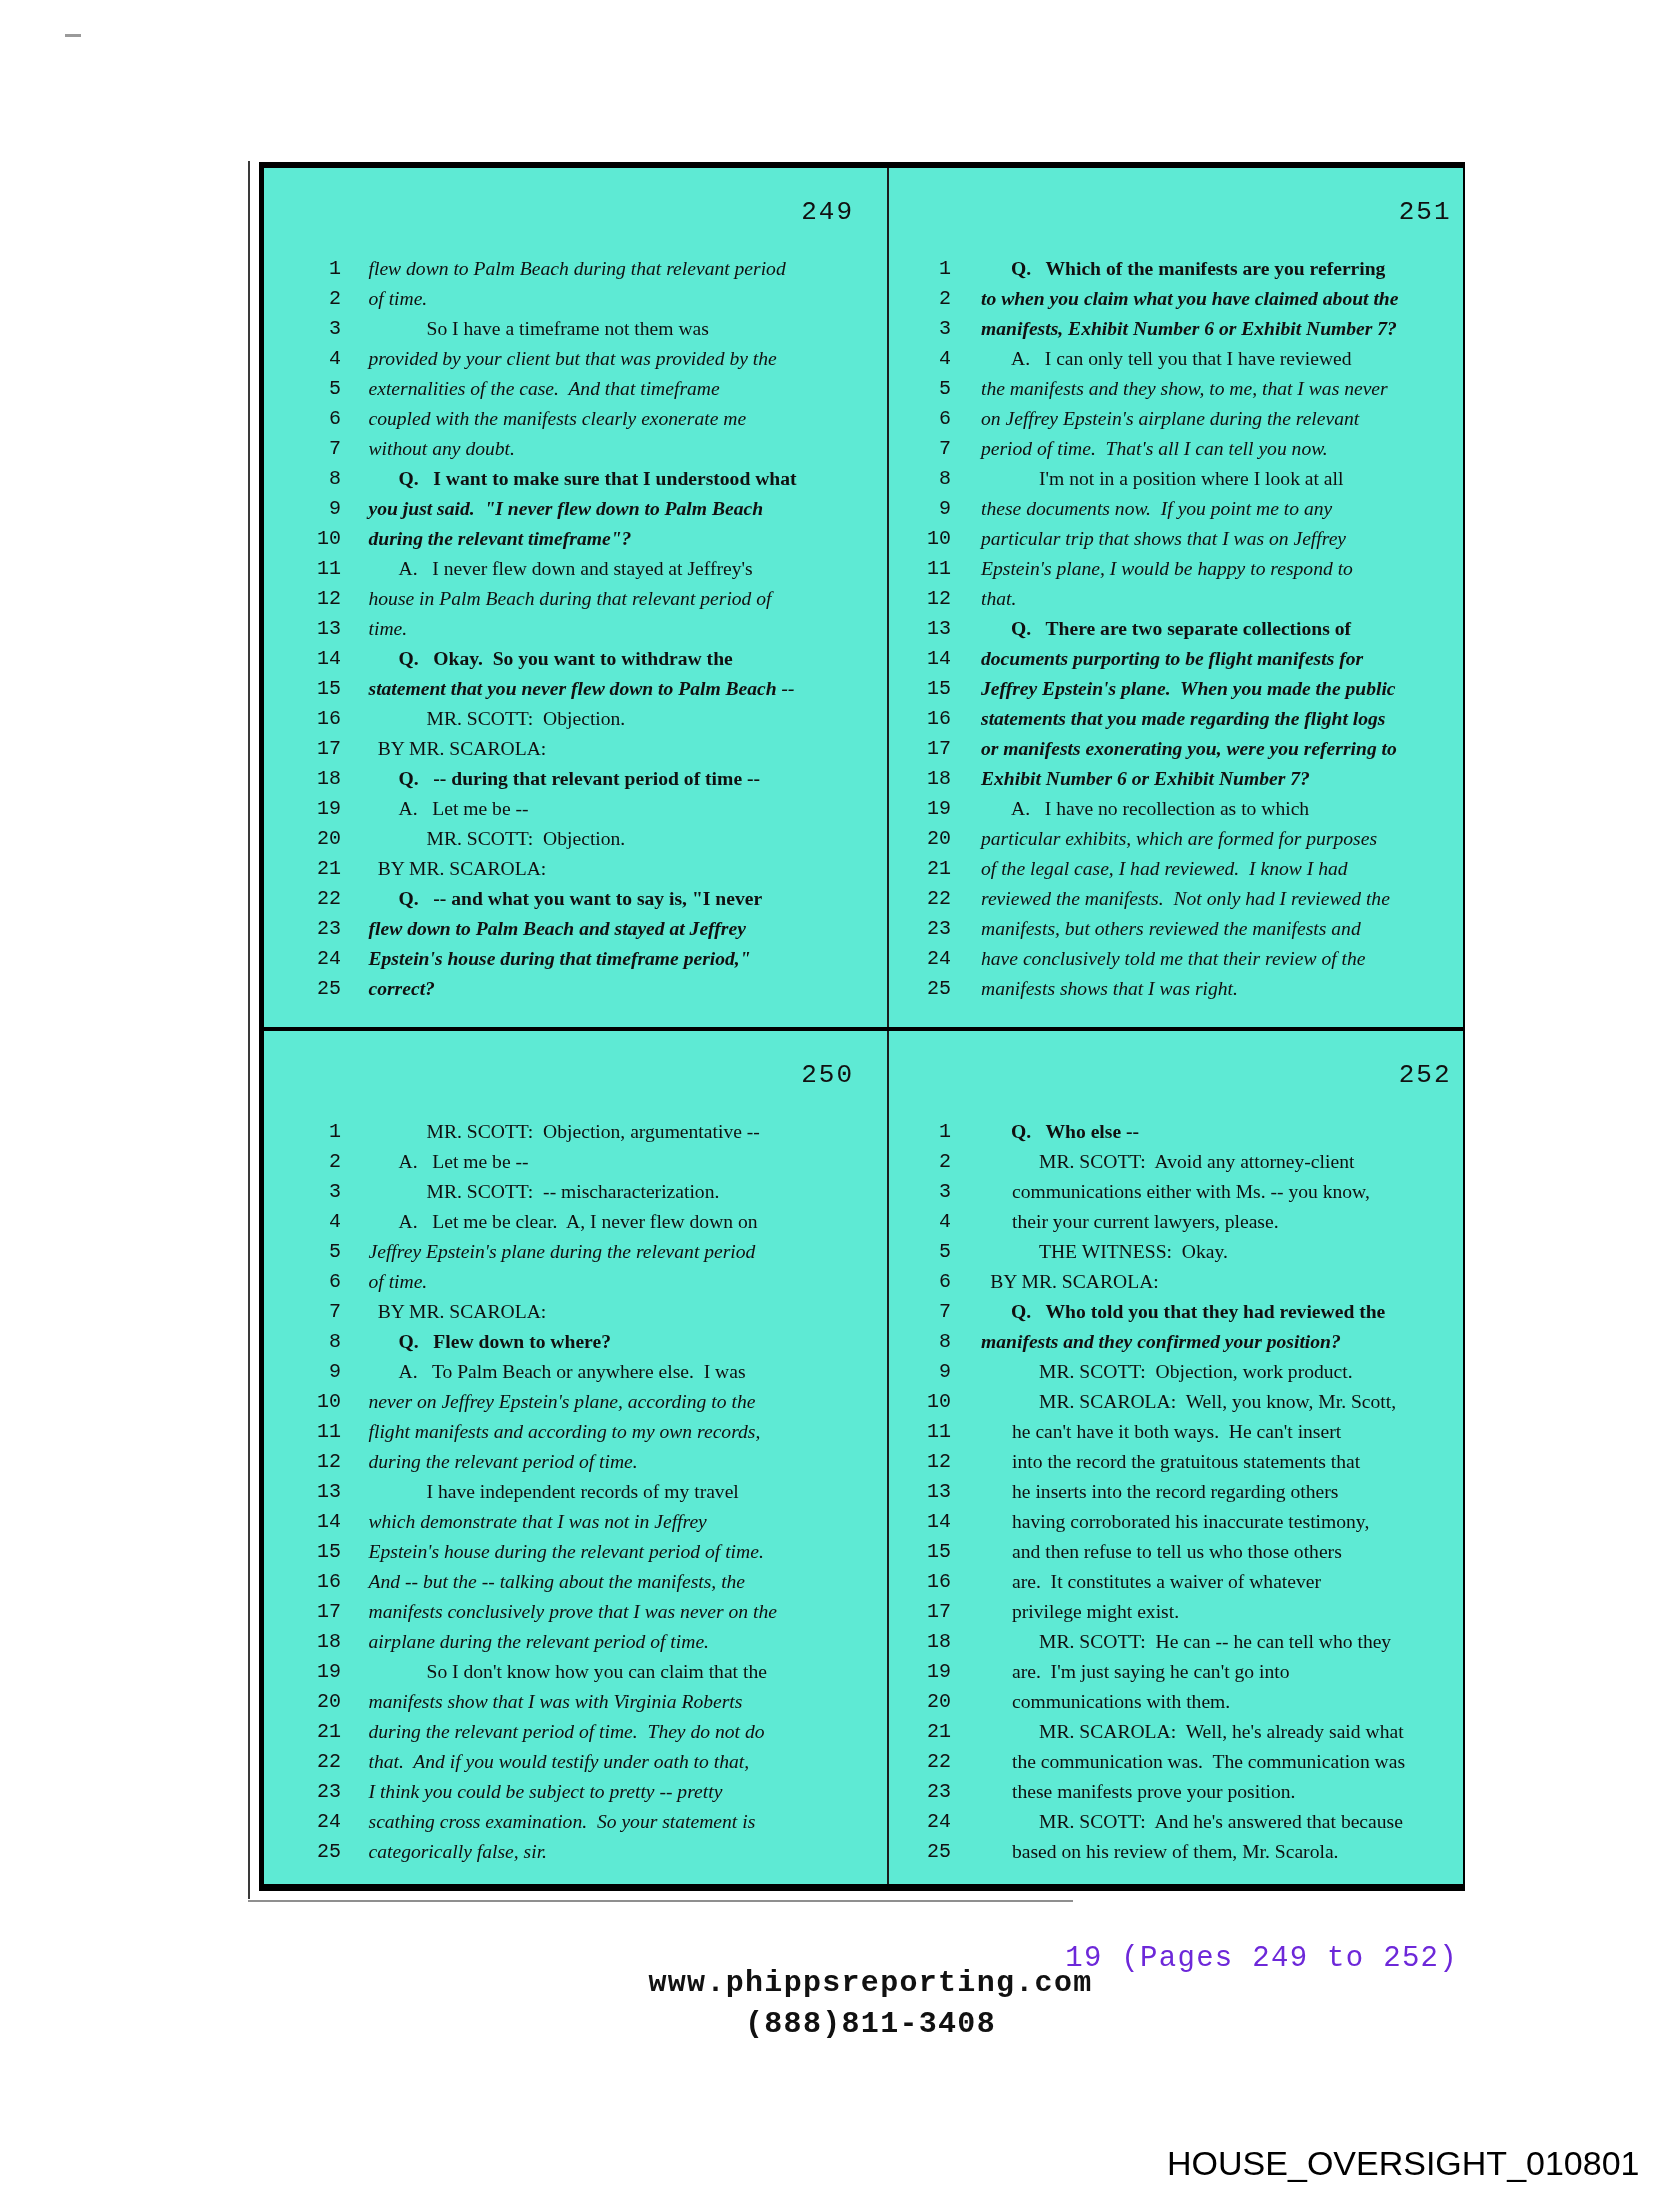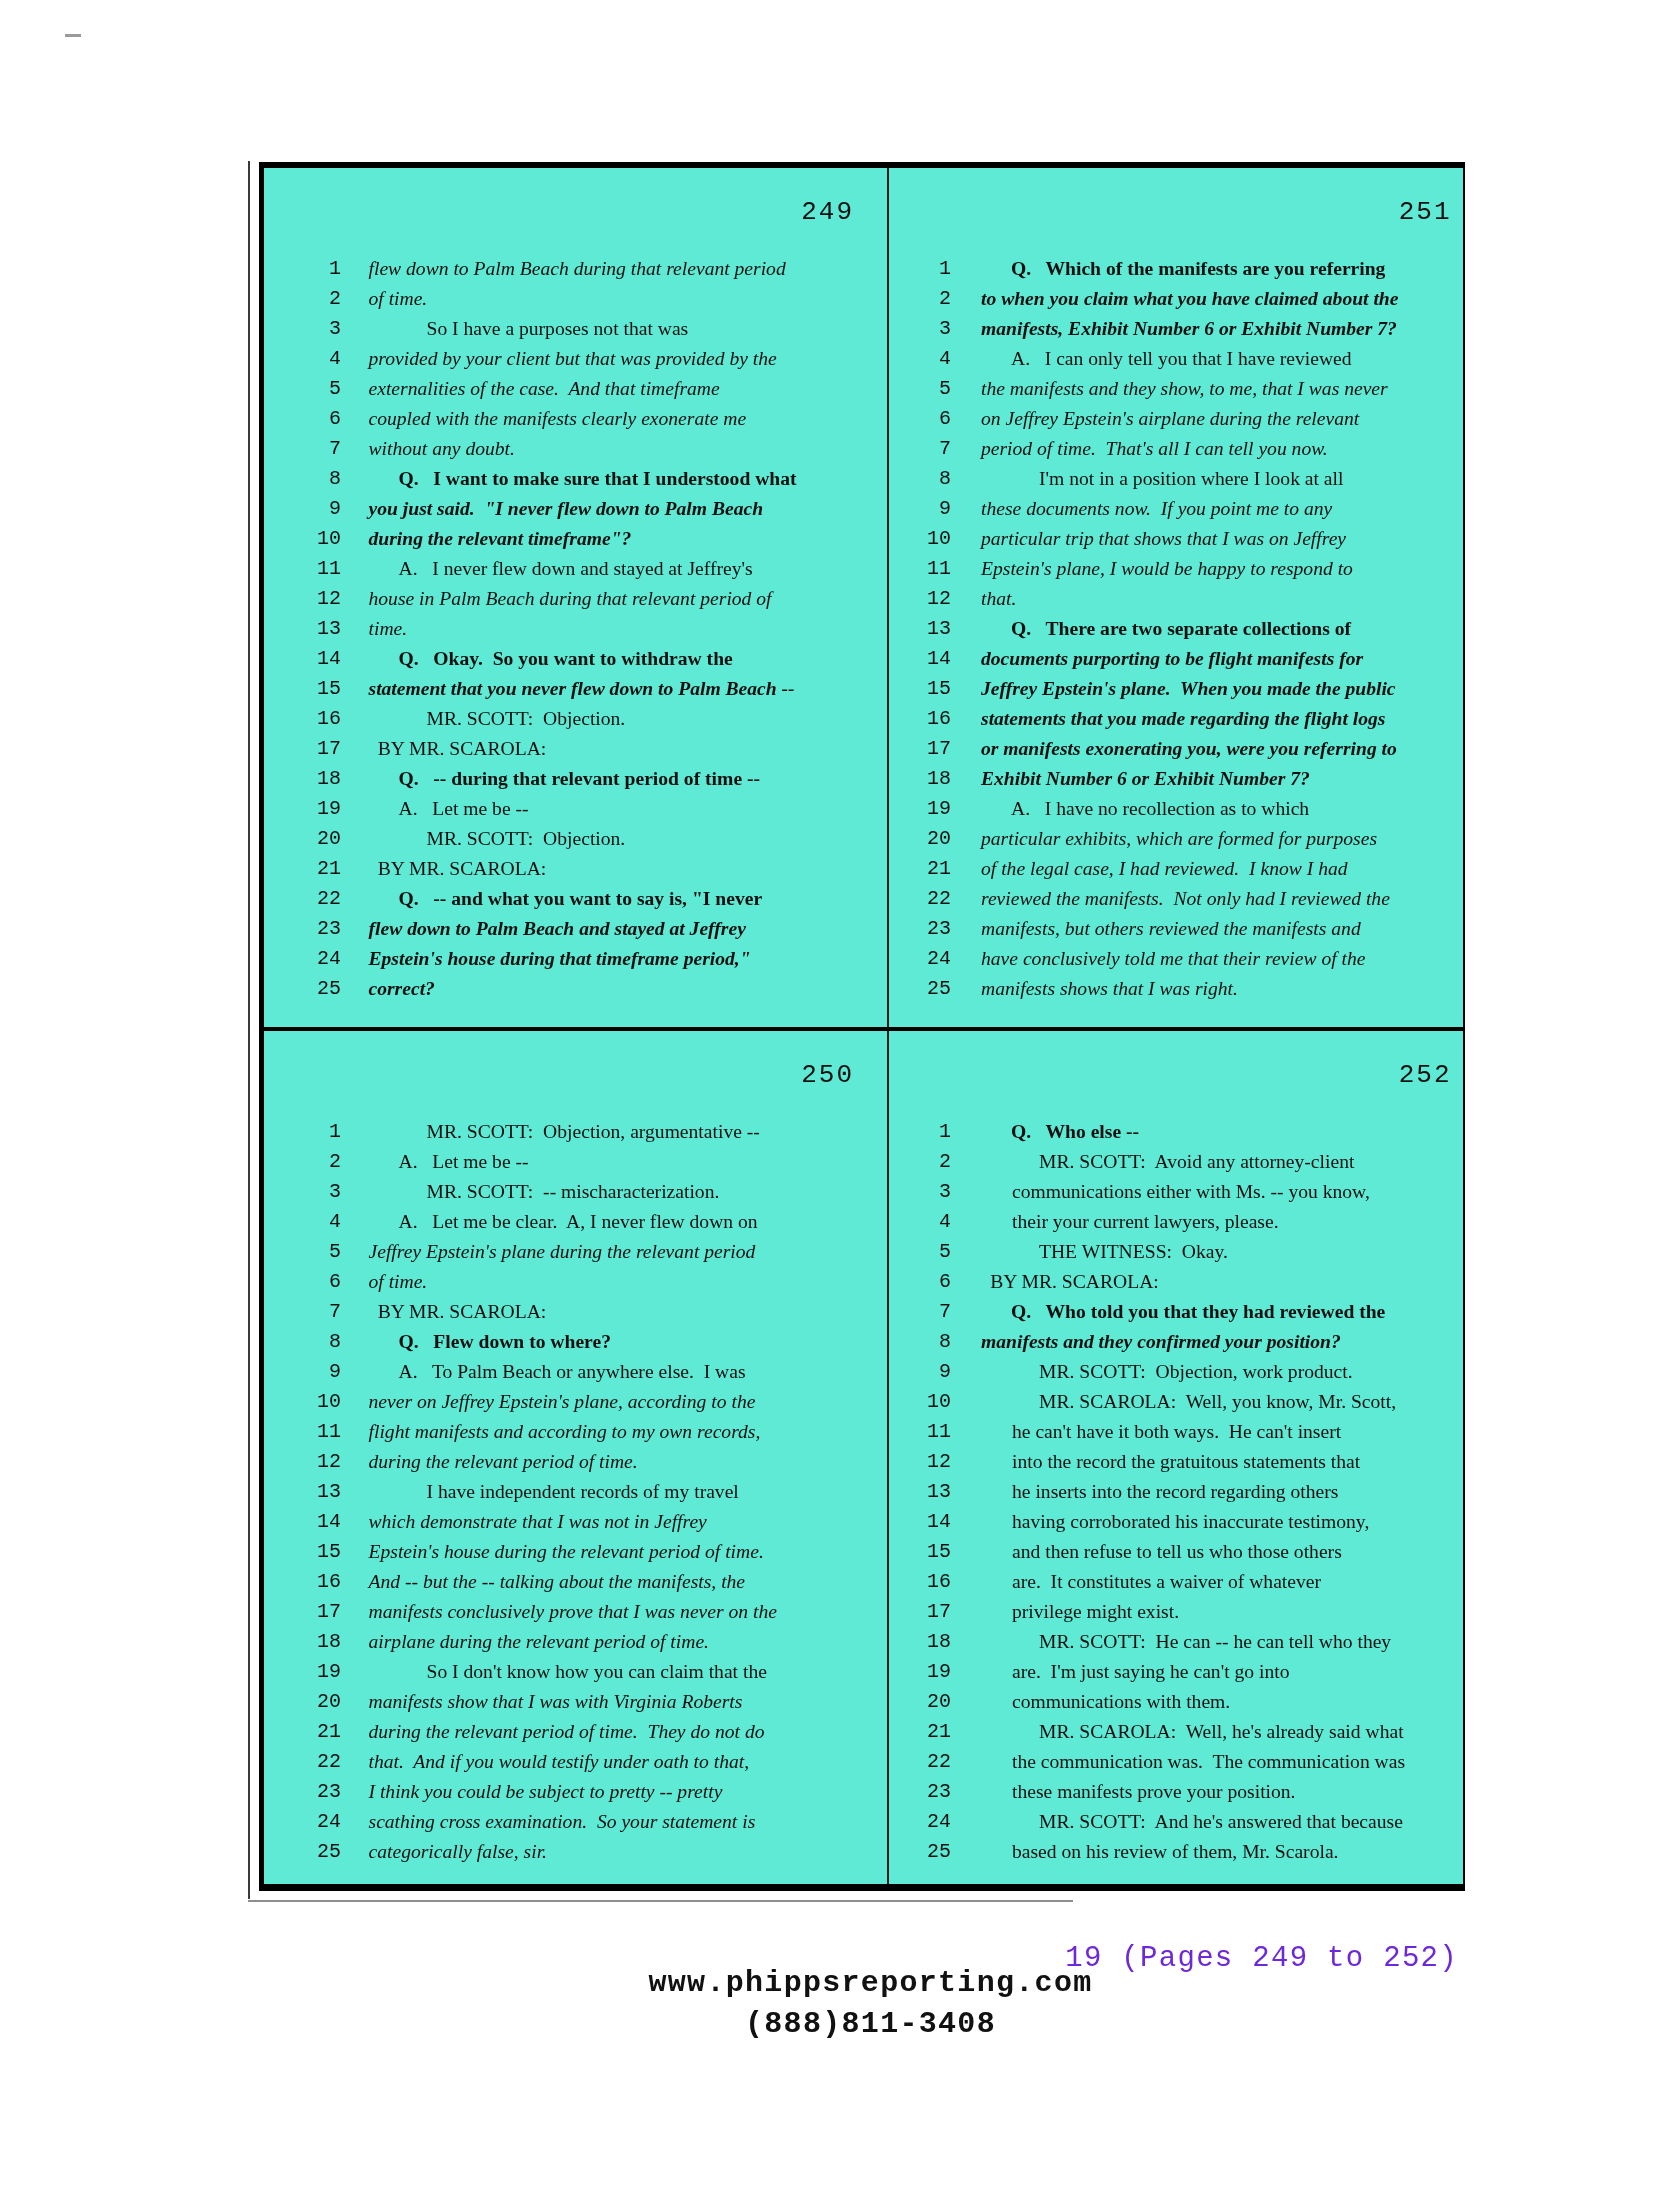--- a/index.html
+++ b/index.html
@@ -66,21 +66,21 @@
     <span class="ltext ind-c">flew down to Palm Beach during that relevant period</span>
   </div>
 
   <div class="line-row">
     <span class="lnum">2</span>
     <span class="ltext ind-c">of time.</span>
   </div>
 
   <div class="line-row">
     <span class="lnum">3</span>
-    <span class="ltext ind-sp">So I have a purposes not that was</span>
+    <span class="ltext ind-sp">So I have a timeframe not them was</span>
   </div>
 
   <div class="line-row">
     <span class="lnum">4</span>
     <span class="ltext ind-c">provided by your client but that was provided by the</span>
   </div>
 
   <div class="line-row">
     <span class="lnum">5</span>
     <span class="ltext ind-c">externalities of the case.  And that timeframe</span>
@@ -575,14 +575,15 @@
     <span class="lnum">25</span>
     <span class="ltext ind-sc">based on his review of them, Mr. Scarola.</span>
   </div>
 </div>
     </section>
   </div>
 
   <div class="f-pageline">19 (Pages 249 to 252)</div>
   <div class="f-url">www.phippsreporting.com</div>
   <div class="f-phone">(888)811-3408</div>
+  <div class="bates">HOUSE_OVERSIGHT_010801</div>
 </div>
 
 
 </body></html>

